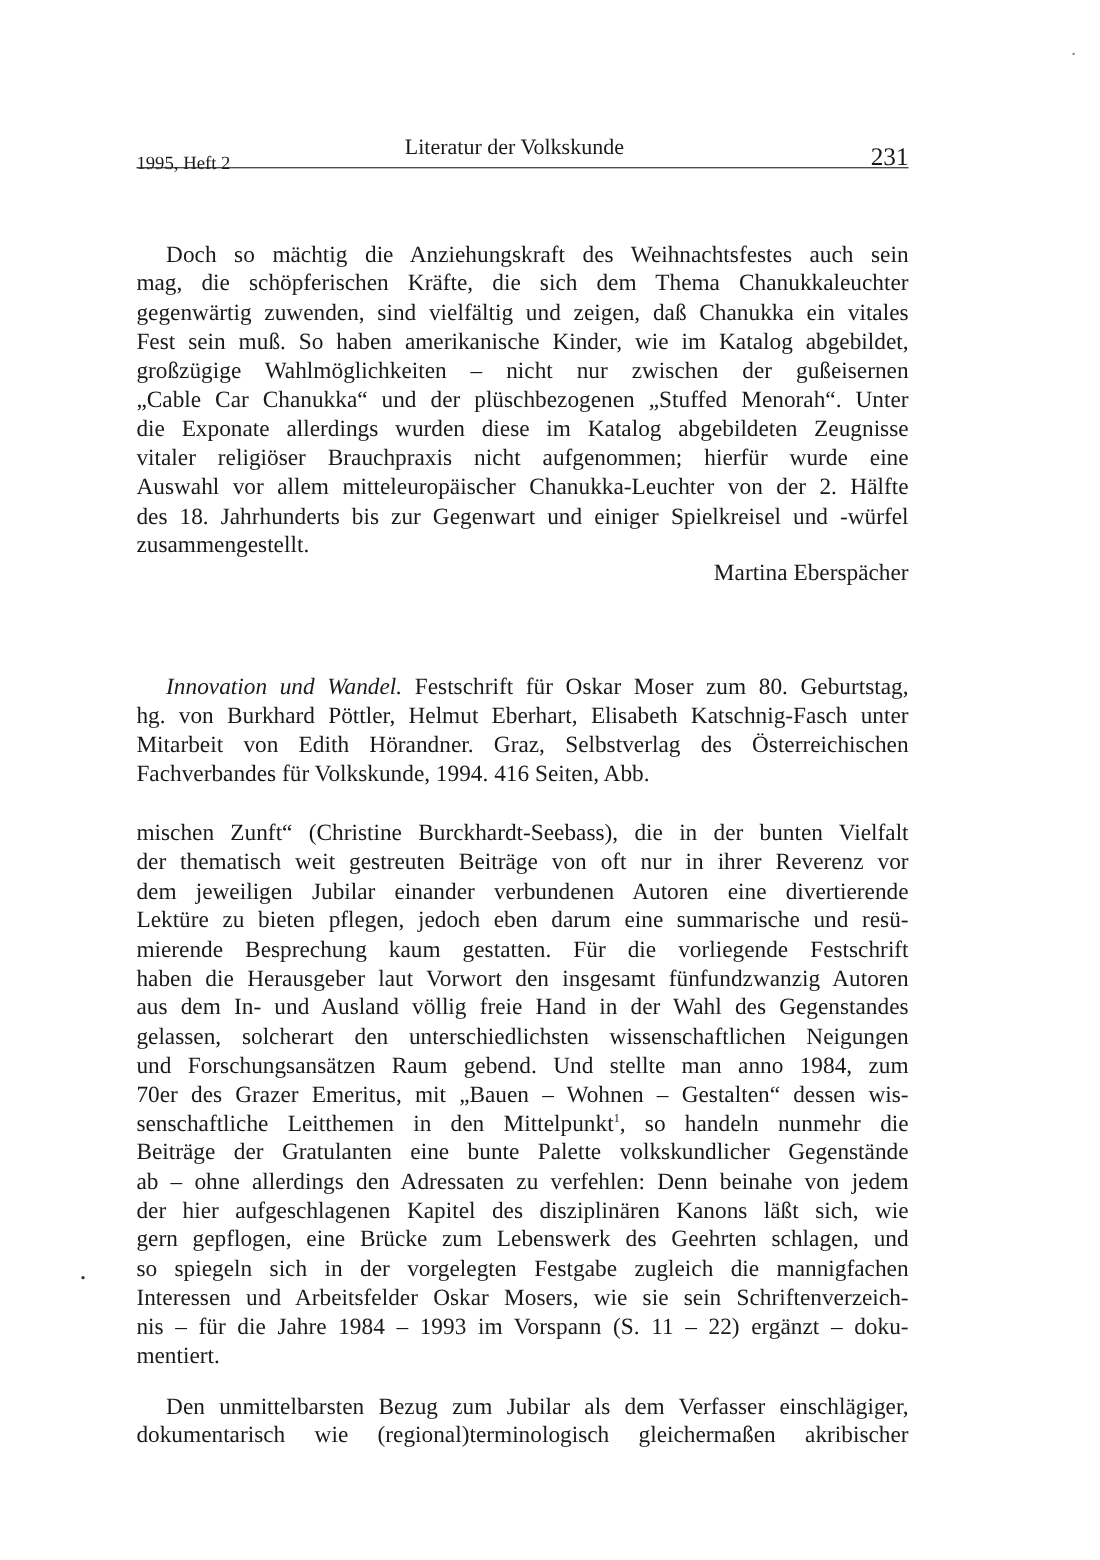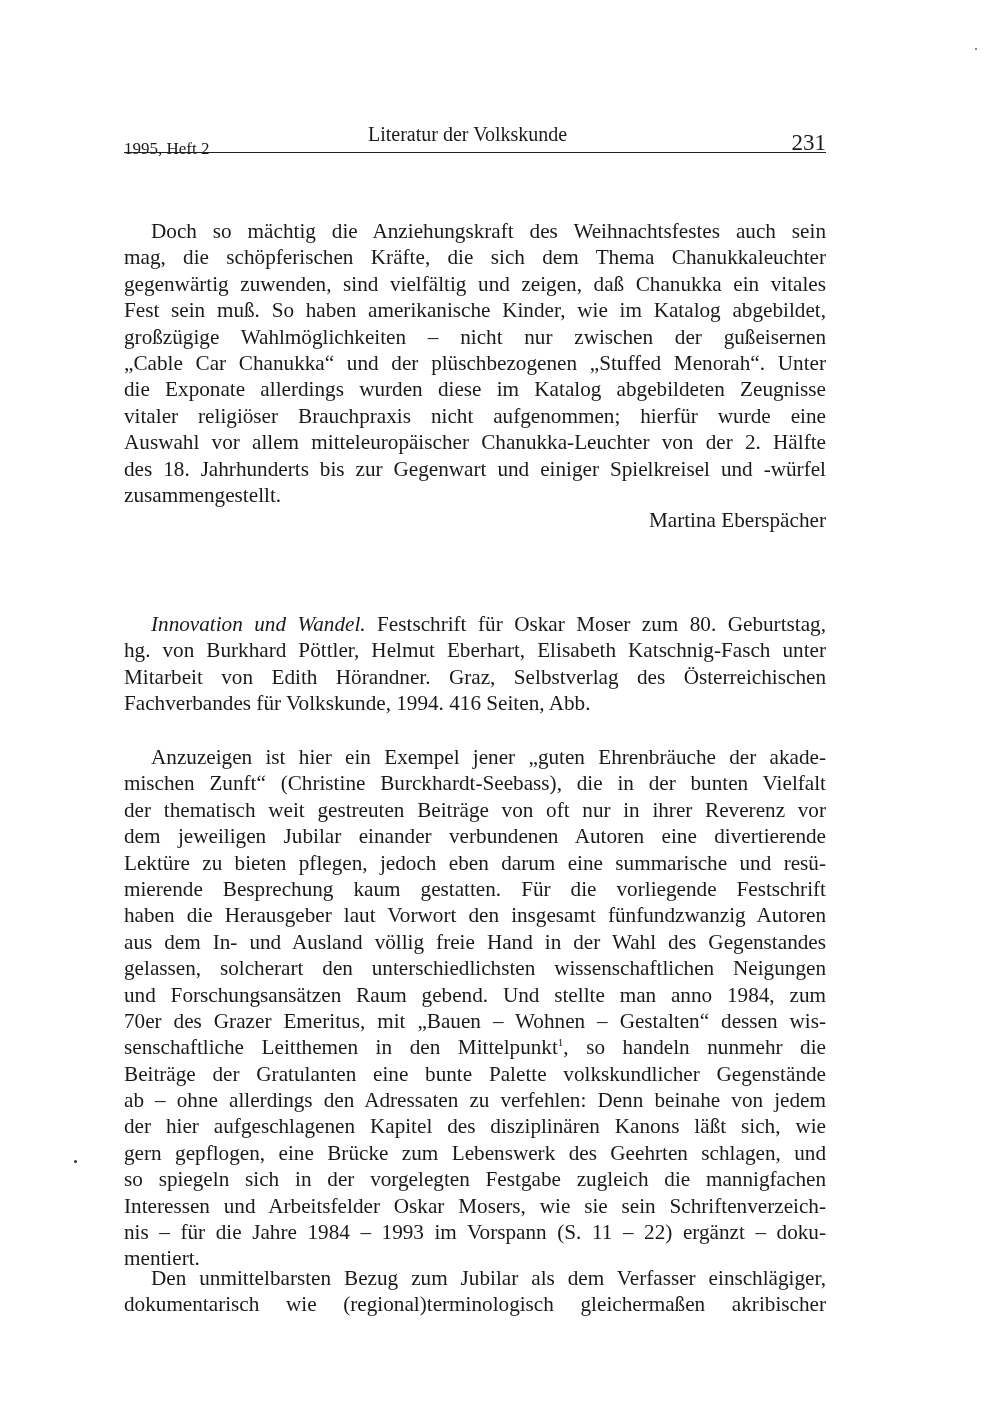--- a/index.html
+++ b/index.html
@@ -138,21 +138,20 @@
   <div class="signature" style="top:466px;margin-top:42px;">Martina Eberspächer</div>
 
   <div class="block" style="top:573px;">
     <span class="line indent"><span class="italic">Innovation und Wandel.</span><span> Festschrift für Oskar Moser zum 80. Geburtstag,</span></span>
     <span class="line">hg. von Burkhard Pöttler, Helmut Eberhart, Elisabeth Katschnig-Fasch unter</span>
     <span class="line">Mitarbeit von Edith Hörandner. Graz, Selbstverlag des Österreichischen</span>
     <span class="line last">Fachverbandes für Volkskunde, 1994. 416 Seiten, Abb.</span>
   </div>
 
   <div class="block" style="top:706px;">
-    <span class="line indent">Anzuzeigen ist hier ein Exempel jener „guten Ehrenbräuche der akade-</span>
     <span class="line">mischen Zunft“ (Christine Burckhardt-Seebass), die in der bunten Vielfalt</span>
     <span class="line">der thematisch weit gestreuten Beiträge von oft nur in ihrer Reverenz vor</span>
     <span class="line">dem jeweiligen Jubilar einander verbundenen Autoren eine divertierende</span>
     <span class="line">Lektüre zu bieten pflegen, jedoch eben darum eine summarische und resü-</span>
     <span class="line">mierende Besprechung kaum gestatten. Für die vorliegende Festschrift</span>
     <span class="line">haben die Herausgeber laut Vorwort den insgesamt fünfundzwanzig Autoren</span>
     <span class="line">aus dem In- und Ausland völlig freie Hand in der Wahl des Gegenstandes</span>
     <span class="line">gelassen, solcherart den unterschiedlichsten wissenschaftlichen Neigungen</span>
     <span class="line">und Forschungsansätzen Raum gebend. Und stellte man anno 1984, zum</span>
     <span class="line">70er des Grazer Emeritus, mit „Bauen – Wohnen – Gestalten“ dessen wis-</span>

